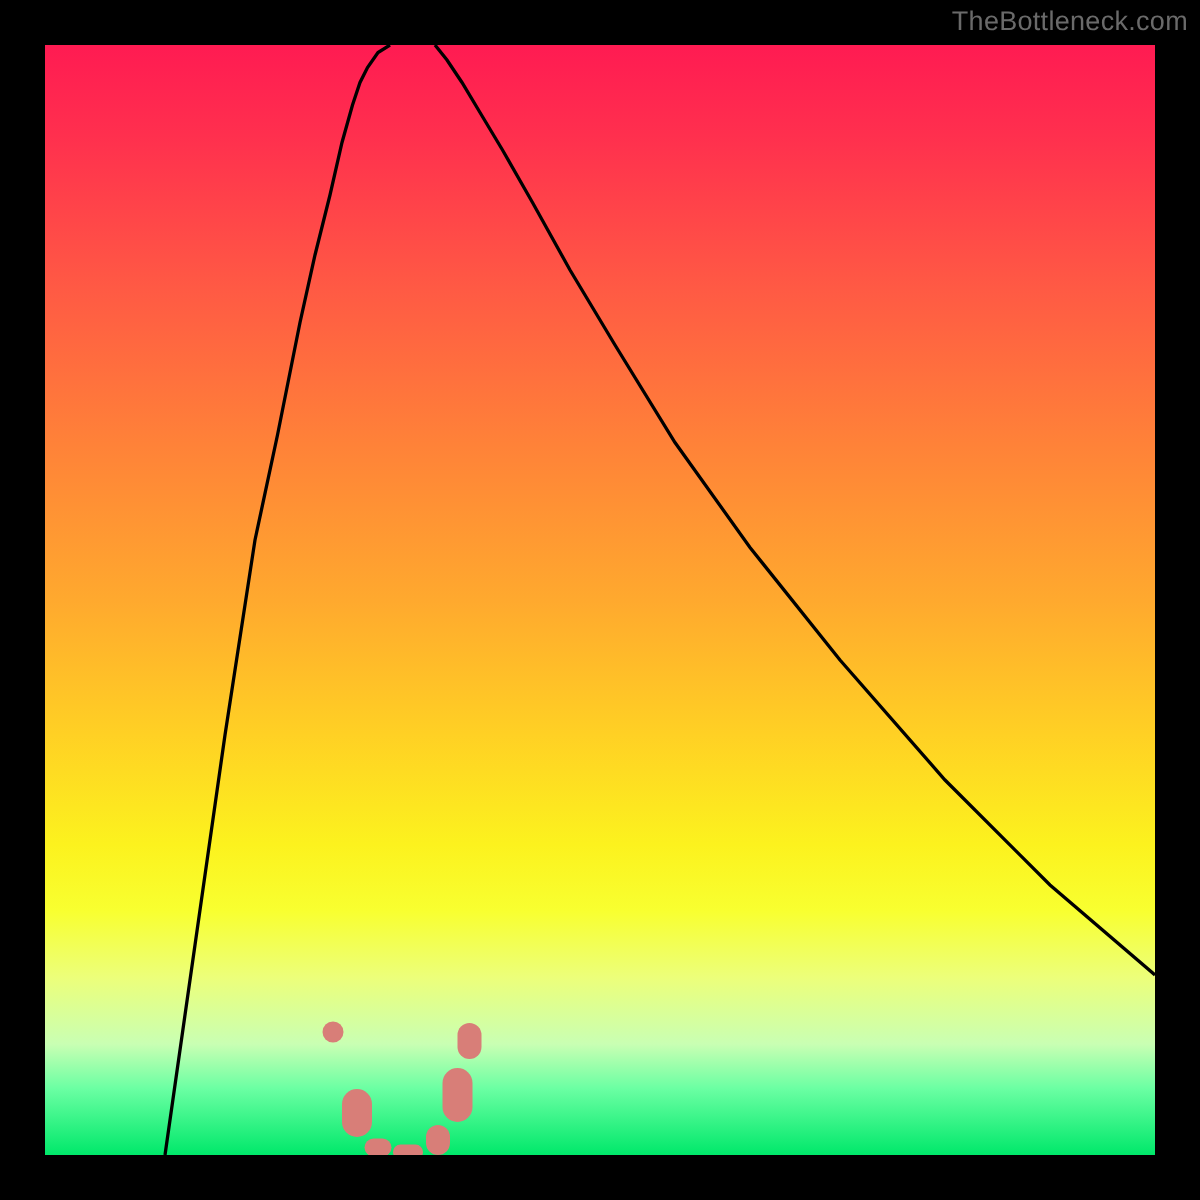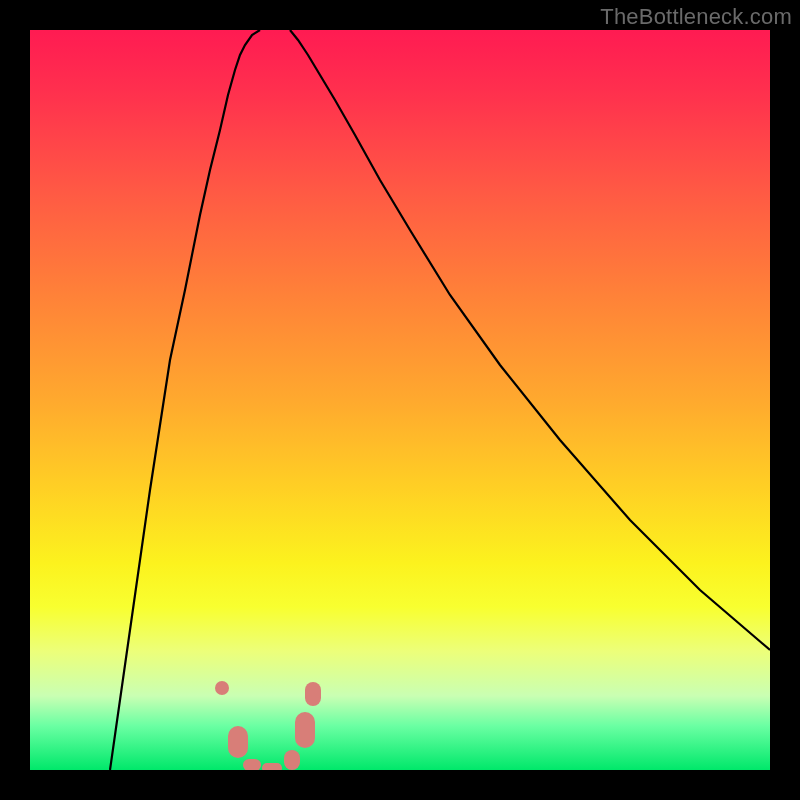--- a/index.html
+++ b/index.html
@@ -45,21 +45,21 @@
     position: absolute;
     background: #d87e78;
     border-radius: 999px;
   }
   .watermark {
     position: absolute;
     top: 4px;
     right: 8px;
     color: #6a6a6a;
     font-family: Arial, Helvetica, sans-serif;
-    font-size: 22px;
+    font-size: 18px;
     letter-spacing: 0.2px;
   }
 </style>
 </head>
 <body>
 
 <div class="watermark">TheBottleneck.com</div>
 
 <div class="frame">
   <div class="bg"></div>

